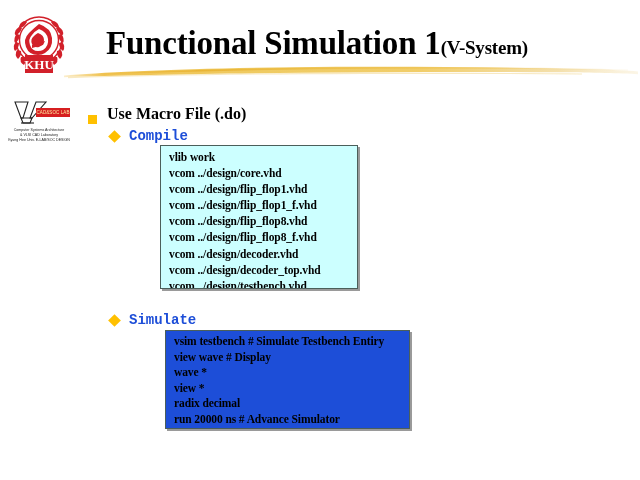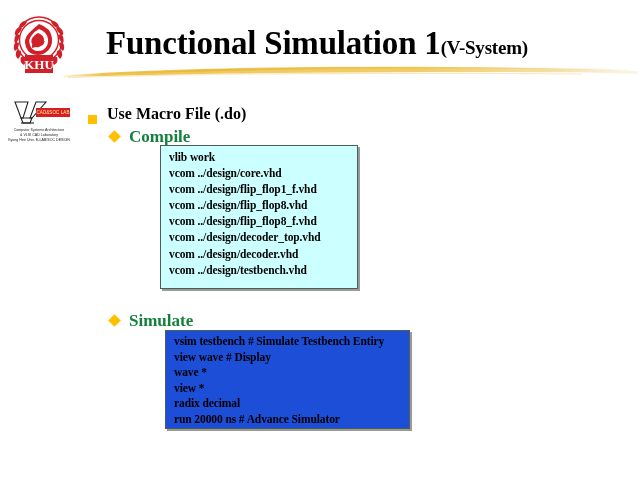--- a/index.html
+++ b/index.html
@@ -150,25 +150,25 @@
   .lvl2 .dia-bullet {
     width: 9px;
     height: 9px;
     background: #FFC000;
     transform: rotate(45deg);
     margin-top: 4px;
     margin-right: 10px;
     flex: none;
   }
   .lvl2 .lbl {
-    font-family: Liberation Serif, serif;
-    font-weight: bold;
-    font-size: 17px;
+    font-family: Liberation Mono, monospace;
+    font-weight: bold;
+    font-size: 14px;
     line-height: 17px;
-    color: #15803d;
+    color: #1d4ed8;
   }
 
   
   .codebox {
     position: absolute;
     box-sizing: border-box;
     border: 1px solid #4b5f5a;
     box-shadow: 2px 2px 0 #9a9a9a;
     padding: 3px 5px 3px 8px;
     font-family: "Liberation Serif", "DejaVu Serif", serif;
@@ -313,25 +313,26 @@
     </div>
 
     <div class="lvl2" style="left:110px; top:128px;">
       <span class="dia-bullet"></span>
       <span class="lbl">Compile</span>
     </div>
 
     <div id="compile-box" class="codebox">
       <div class="line">vlib work</div>
       <div class="line">vcom ../design/core.vhd</div>
+      <div class="line">vcom ../design/flip_flop1.vhd</div>
       <div class="line">vcom ../design/flip_flop1_f.vhd</div>
       <div class="line">vcom ../design/flip_flop8.vhd</div>
       <div class="line">vcom ../design/flip_flop8_f.vhd</div>
+      <div class="line">vcom ../design/decoder.vhd</div>
       <div class="line">vcom ../design/decoder_top.vhd</div>
-      <div class="line">vcom ../design/decoder.vhd</div>
       <div class="line">vcom ../design/testbench.vhd</div>
     </div>
 
     <div class="lvl2" style="left:110px; top:312px;">
       <span class="dia-bullet"></span>
       <span class="lbl">Simulate</span>
     </div>
 
     <div id="simulate-box" class="codebox">
       <div class="line">vsim testbench  # Simulate Testbench Entiry</div>

